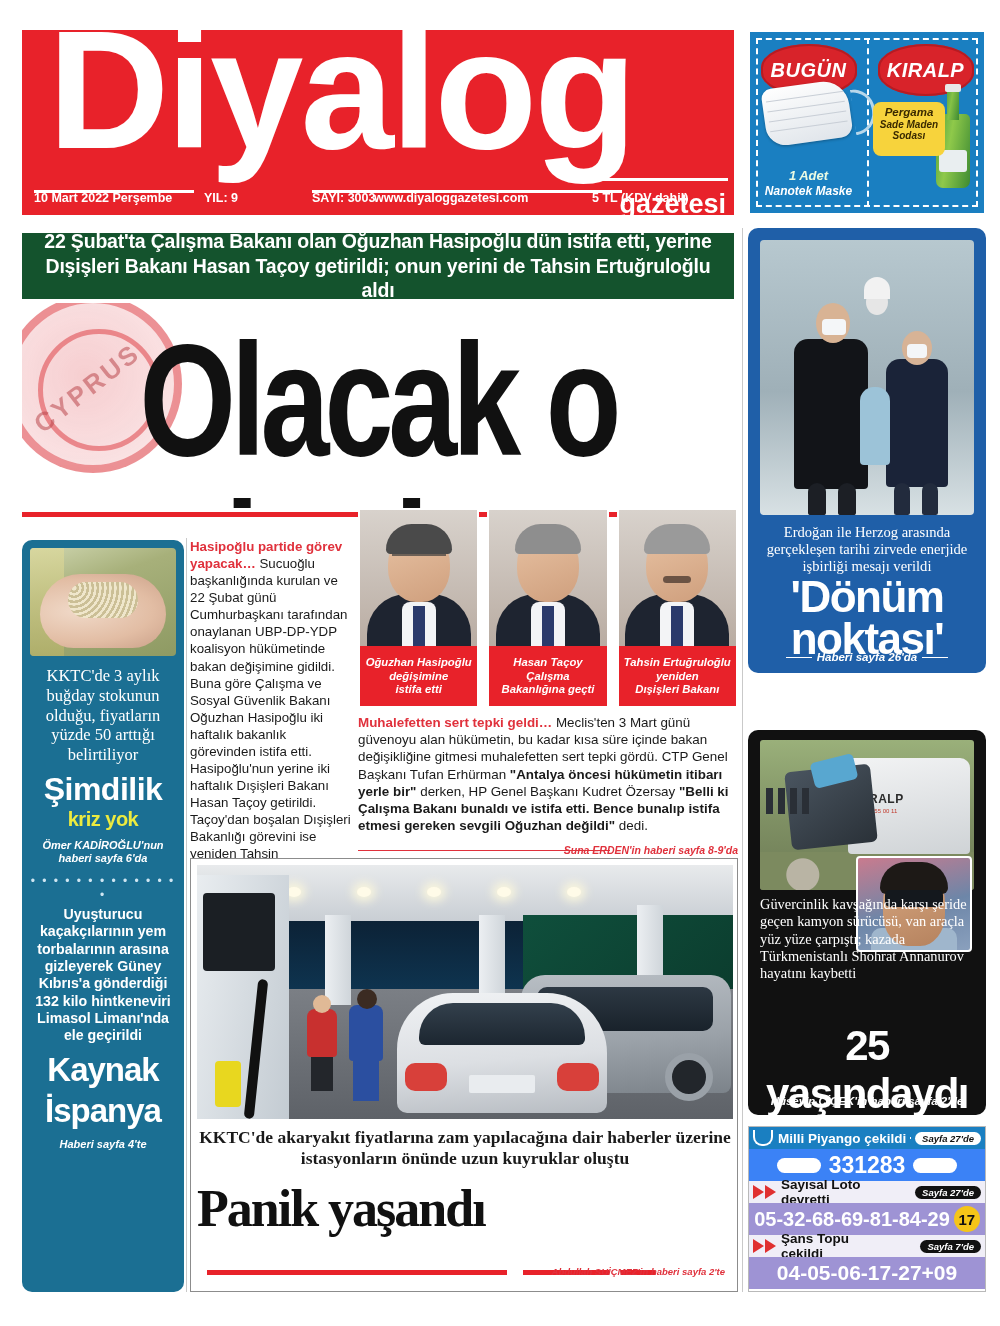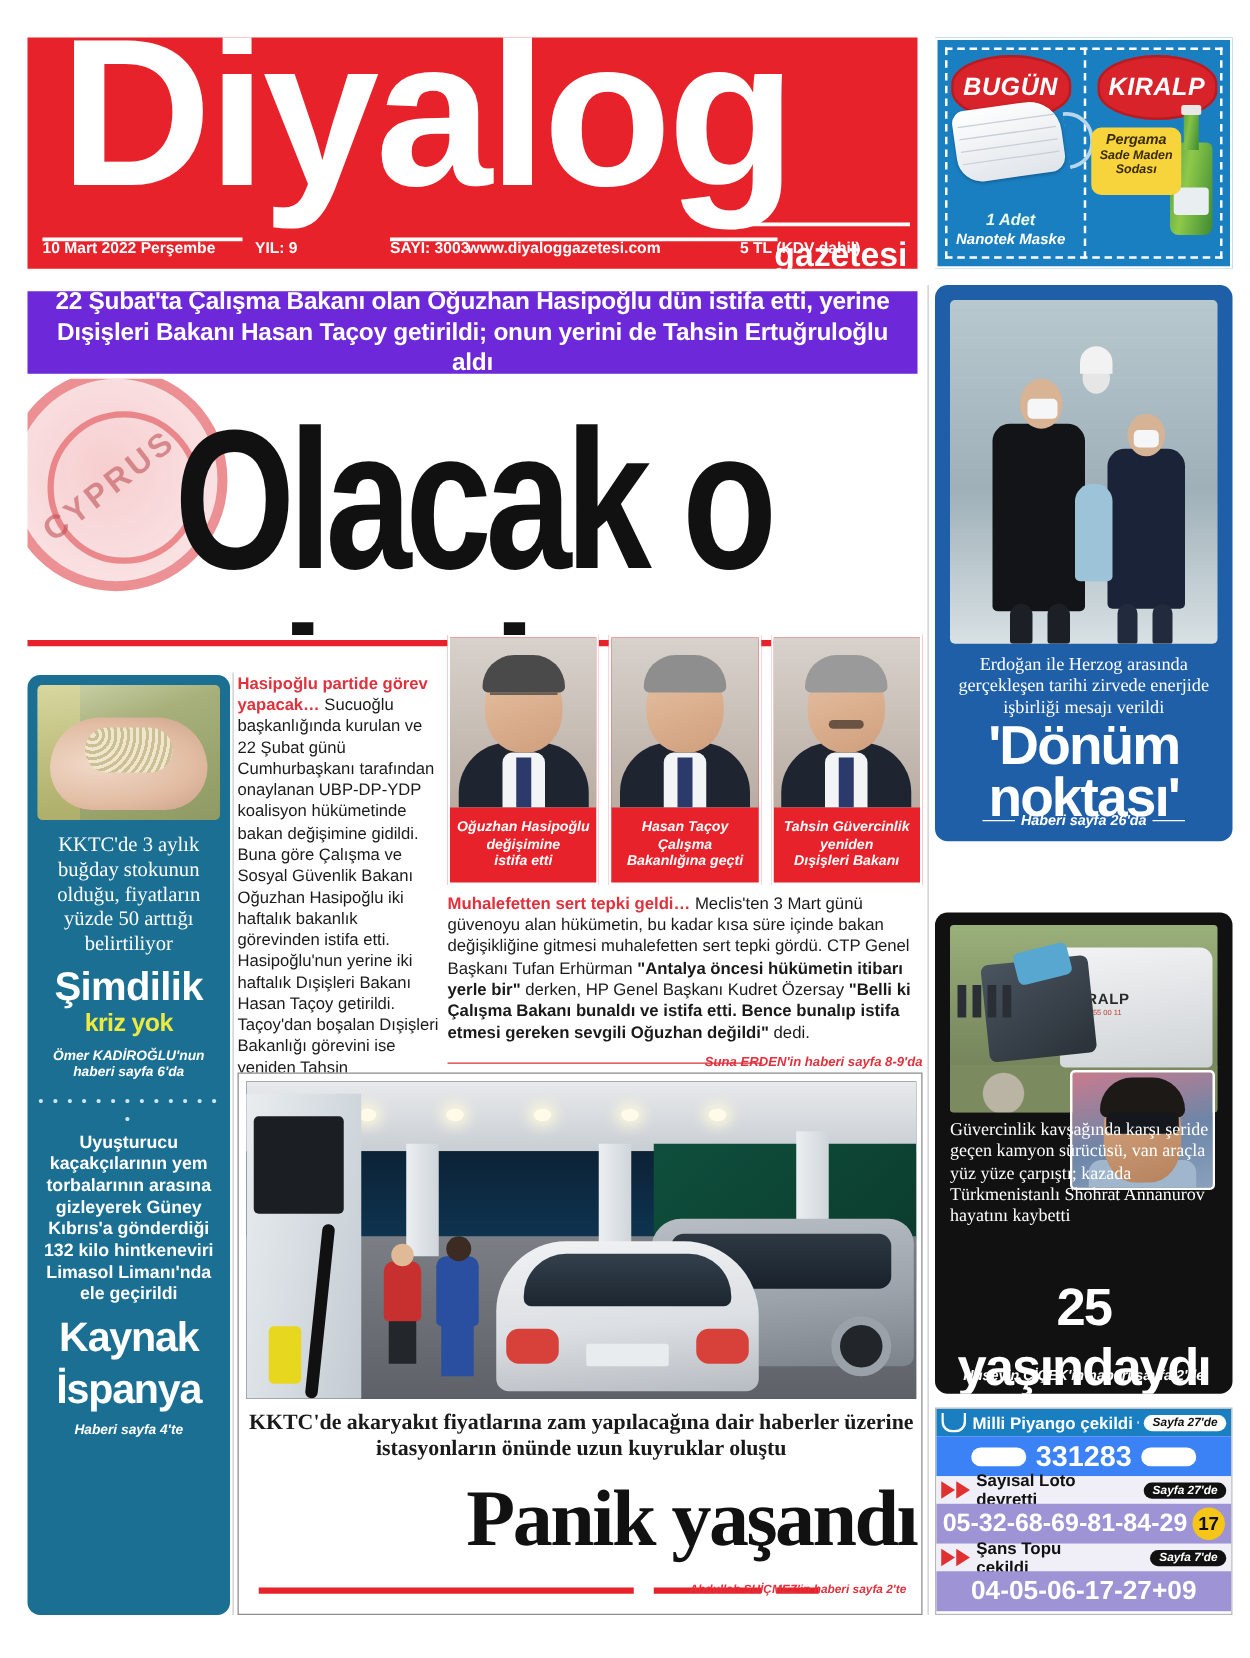--- a/index.html
+++ b/index.html
@@ -110,21 +110,21 @@
     position: absolute; left: 0; bottom: 14px; width: 100%;
     color: #fff; text-align: center; font-weight: bold; line-height: 1.25;
     font-style: italic;
   }
   .ad-caption .l1 { font-size: 13px; color:#eafbe4; }
   .ad-caption .l2 { font-size: 12px; }
 
   
   .banner {
     position: absolute; left: 22px; top: 233px; width: 712px; height: 66px;
-    background: #6d28d9; color: #ffffff;
+    background: #14532d; color: #ffffff;
     display: flex; align-items: center; justify-content: center;
     text-align: center; padding: 0 10px;
   }
   .banner span { font-size: 19.5px; font-weight: bold; line-height: 1.28; letter-spacing: -0.2px; }
 
   
   .headline-wrap {
     position: absolute; left: 22px; top: 303px; width: 712px; height: 205px;
     overflow: hidden;
   }
@@ -332,21 +332,21 @@
   .gp-person2 .h { position:absolute; top:0; left:8px; width:20px; height:20px; border-radius:50%; background:#3b2b22; }
   .gp-person2 .l { position:absolute; bottom:0; left:4px; width:26px; height:44px; background:#2b4fa0; }
 
   .gas-caption {
     position: absolute; left: 6px; top: 268px; width: 536px;
     text-align:center; font-size: 17.5px; line-height: 1.22; font-weight: bold;
     color:#1a1a1a; font-family: "Liberation Serif", serif;
   }
   .gas-headline {
     position:absolute; left: 6px; top: 324px; width: 536px;
-    text-align:right; font-size: 64px; font-weight: bold; color:#111;
+    text-align:left; font-size: 52px; font-weight: bold; color:#111;
     letter-spacing: -2px; line-height: 1;
     font-family: "Liberation Serif", serif;
   }
   .gas-foot {
     position:absolute; left: 16px; right: 12px; bottom: 12px; height: 12px;
   }
   .gf-bar { position:absolute; height: 5px; background:#e8222a; top: 3px; }
   .gas-byline {
     position:absolute; right: 0; bottom: 2px; font-size: 9.5px; color:#e0313c;
     font-weight: bold; font-style: italic;
@@ -571,21 +571,21 @@
     <div class="portrait">
       <div class="photo">
         <div class="pbody"></div>
           <div class="pshirt"></div>
           <div class="ptie"></div>
         <div class="phead"></div>
         <div class="phair" style="background:#9a9a9a;"></div>
         <div class="pmoustache"></div>
       </div>
       <div class="cap">
-        <span><span>Tahsin Güvercinlik</span><br>
+        <span><span>Tahsin Ertuğruloğlu</span><br>
         <span>yeniden</span><br>
         <span>Dışişleri Bakanı</span></span>
       </div>
     </div>
   </div>
 
   <div class="muh">
     <p><span class="lead-red">Muhalefetten sert tepki geldi…</span><span> Meclis'ten 3 Mart günü güvenoyu alan hükümetin, bu kadar kısa süre içinde bakan değişikliğine gitmesi muhalefetten sert tepki gördü. CTP Genel Başkanı Tufan Erhürman </span><span class="bold">"Antalya öncesi hükümetin itibarı yerle bir"</span><span> derken, HP Genel Başkanı Kudret Özersay </span><span class="bold">"Belli ki Çalışma Bakanı bunaldı ve istifa etti. Bence bunalıp istifa etmesi gereken sevgili Oğuzhan değildi"</span><span> dedi.</span></p>
     <div class="muh-byline">Suna ERDEN'in haberi sayfa 8-9'da</div>
   </div>

